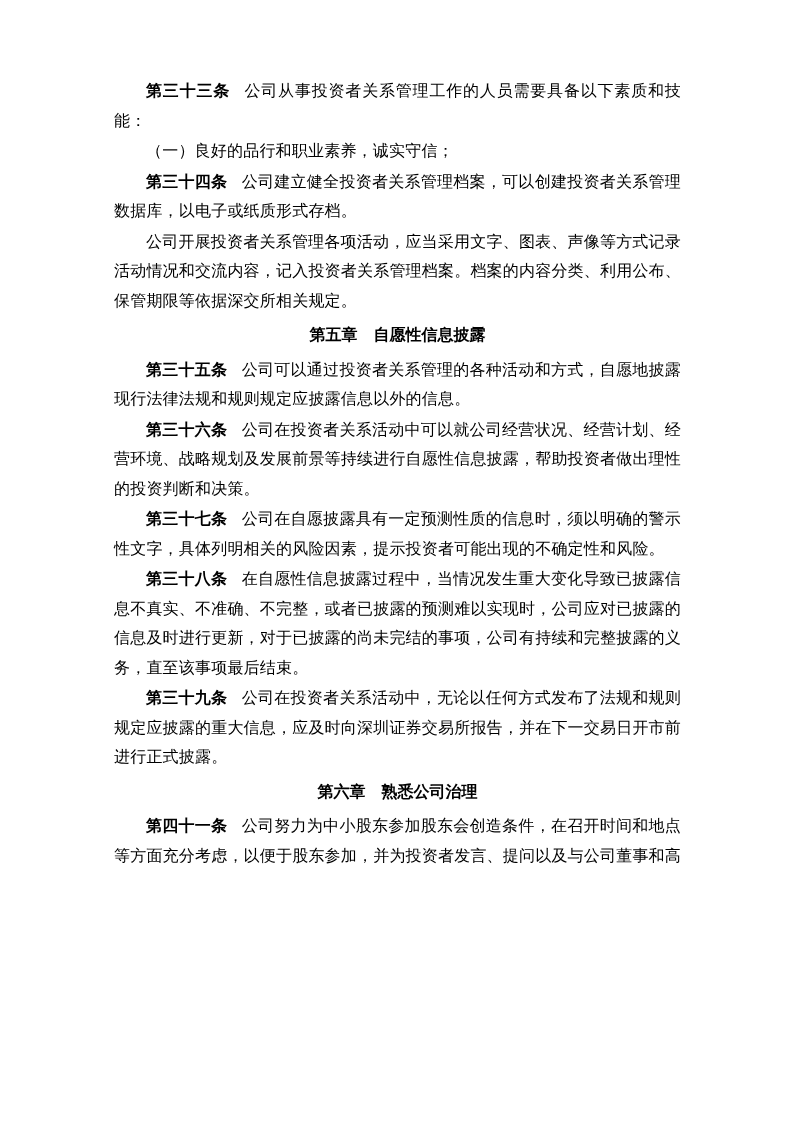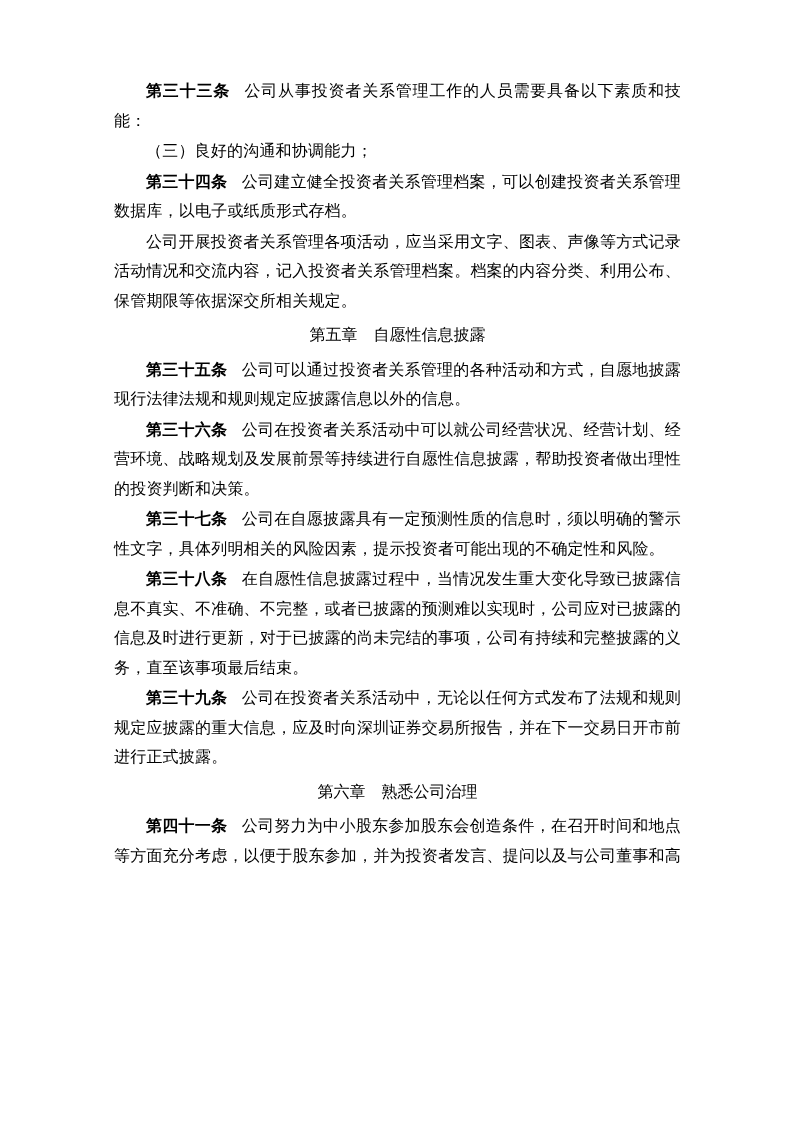--- a/index.html
+++ b/index.html
@@ -26,34 +26,34 @@
     text-indent: 2em;
     text-align: justify;
     letter-spacing: 0.2px;
   }
   .lead {
     font-weight: bold;
     margin-right: 0.9em;
   }
   .chapter-heading,
   .section-heading {
-    font-weight: normal;
+    font-weight: bold;
     text-align: center;
     line-height: 29.5px;
     margin: 5px 0 5px 0;
     font-size: 16px;
   }
 </style>
 </head>
 <body>
 
 <div class="page">
   <div class="doc">
       <p class="para"><span class="lead">第三十三条</span><span>公司从事投资者关系管理工作的人员需要具备以下素质和技能：</span></p>
-      <p class="para"><span>（三）良好的沟通和协调能力；</span></p>
+      <p class="para"><span>（一）良好的品行和职业素养，诚实守信；</span></p>
       <p class="para"><span class="lead">第三十四条</span><span>公司建立健全投资者关系管理档案，可以创建投资者关系管理数据库，以电子或纸质形式存档。</span></p>
       <p class="para"><span>公司开展投资者关系管理各项活动，应当采用文字、图表、声像等方式记录活动情况和交流内容，记入投资者关系管理档案。档案的内容分类、利用公布、保管期限等依据深交所相关规定。</span></p>
       <div class="chapter-heading">第五章　自愿性信息披露</div>
       <p class="para"><span class="lead">第三十五条</span><span>公司可以通过投资者关系管理的各种活动和方式，自愿地披露现行法律法规和规则规定应披露信息以外的信息。</span></p>
       <p class="para"><span class="lead">第三十六条</span><span>公司在投资者关系活动中可以就公司经营状况、经营计划、经营环境、战略规划及发展前景等持续进行自愿性信息披露，帮助投资者做出理性的投资判断和决策。</span></p>
       <p class="para"><span class="lead">第三十七条</span><span>公司在自愿披露具有一定预测性质的信息时，须以明确的警示性文字，具体列明相关的风险因素，提示投资者可能出现的不确定性和风险。</span></p>
       <p class="para"><span class="lead">第三十八条</span><span>在自愿性信息披露过程中，当情况发生重大变化导致已披露信息不真实、不准确、不完整，或者已披露的预测难以实现时，公司应对已披露的信息及时进行更新，对于已披露的尚未完结的事项，公司有持续和完整披露的义务，直至该事项最后结束。</span></p>
       <p class="para"><span class="lead">第三十九条</span><span>公司在投资者关系活动中，无论以任何方式发布了法规和规则规定应披露的重大信息，应及时向深圳证券交易所报告，并在下一交易日开市前进行正式披露。</span></p>
       <div class="chapter-heading">第六章　熟悉公司治理</div>
       <p class="para"><span class="lead">第四十一条</span><span>公司努力为中小股东参加股东会创造条件，在召开时间和地点等方面充分考虑，以便于股东参加，并为投资者发言、提问以及与公司董事和高</span></p>

